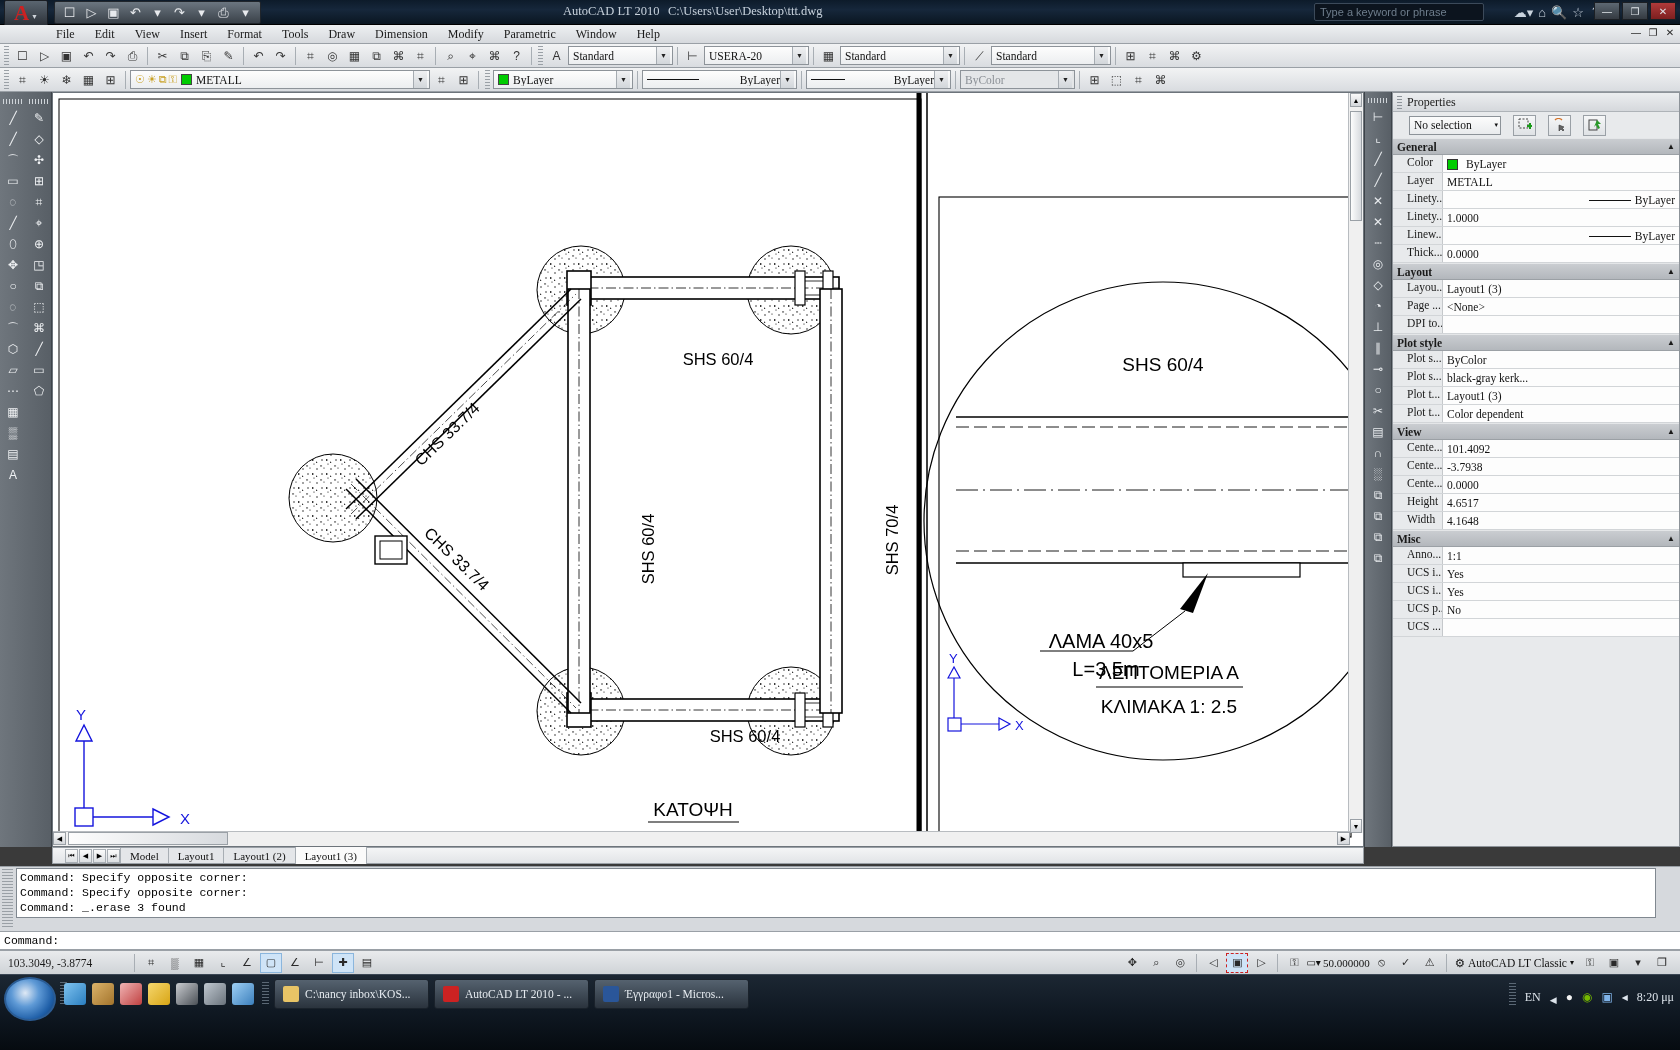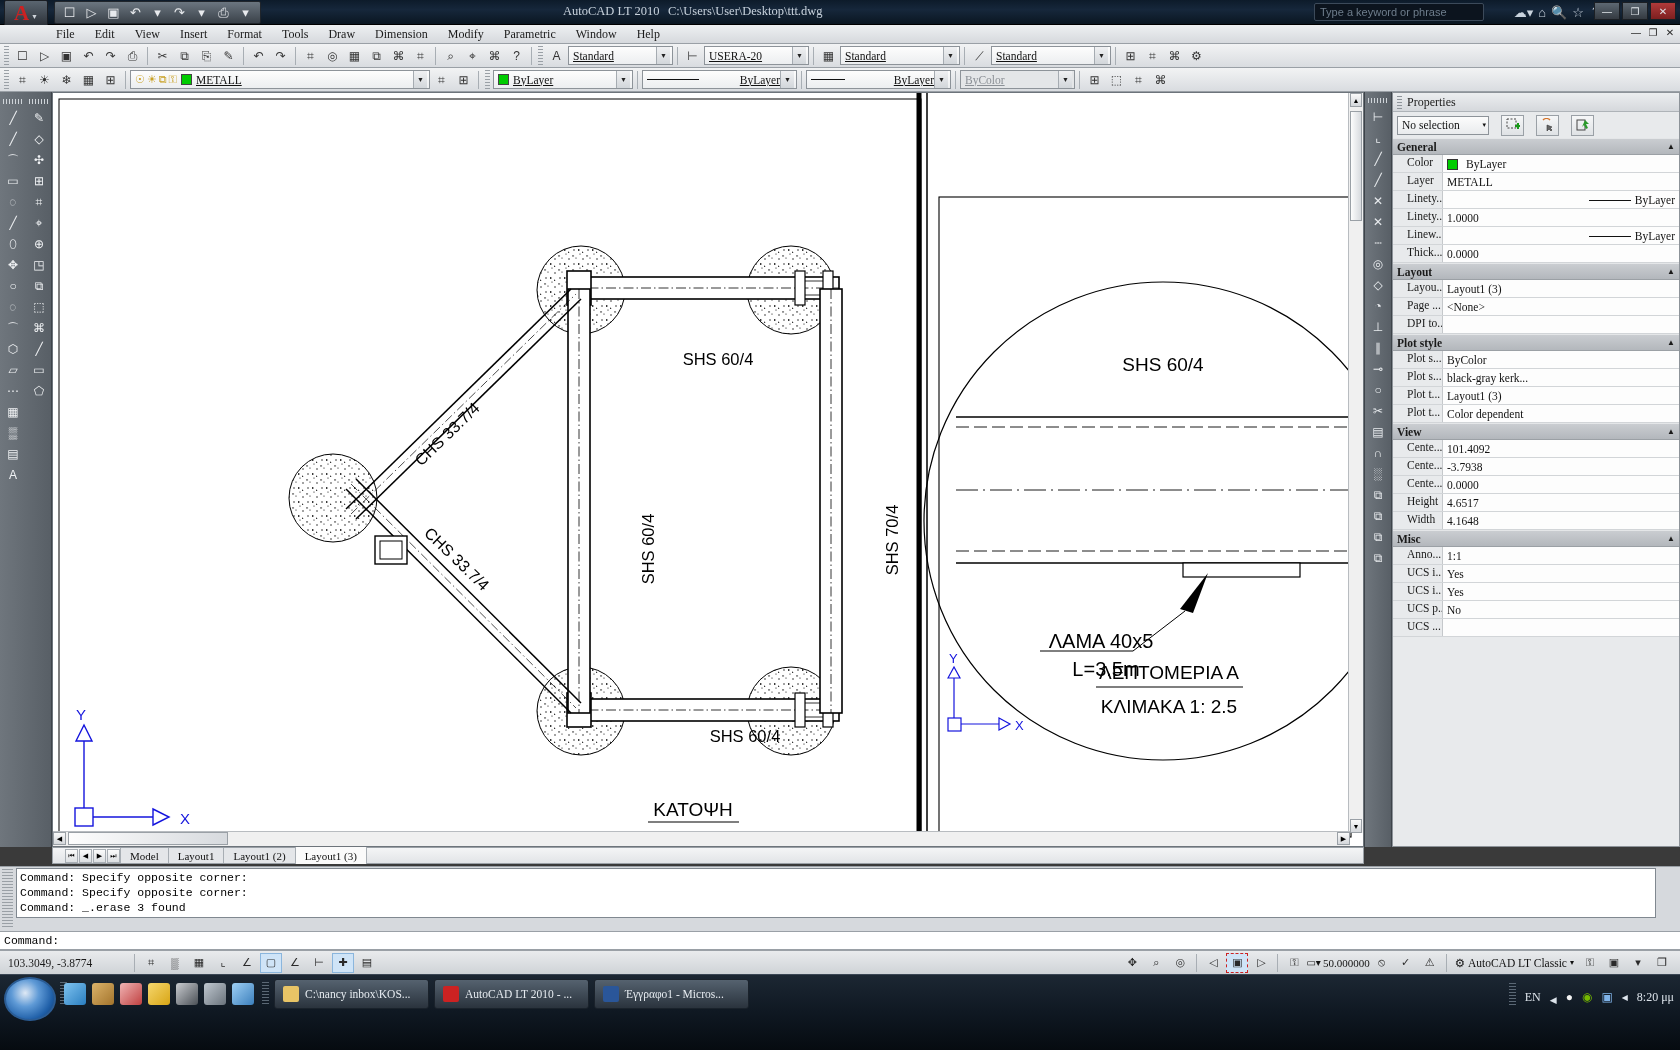--- a/index.html
+++ b/index.html
@@ -90,21 +90,21 @@
   .grip { width: 5px; height: 19px; background:
       repeating-linear-gradient(180deg,#9aa0a6 0 1px,transparent 1px 3px);
     margin: 0 2px; }
   .tsep { width: 1px; height: 18px; background: #a8aeb4; margin: 0 3px; }
   .combo {
     height: 19px; background: linear-gradient(180deg,#fdfdfd,#eceef0);
     border: 1px solid #8d9399; display: flex; align-items: center;
     font-size: 11.5px; color: #111; padding: 0 2px 0 4px; position: relative;
     font-family: "Liberation Serif", serif;
   }
-  .combo .cval { flex: 1; white-space: nowrap; overflow: hidden; text-decoration: underline; }
+  .combo .cval { flex: 1; white-space: nowrap; overflow: hidden; }
   .combo .carr {
     width: 14px; height: 17px; background: linear-gradient(180deg,#f0f1f3,#d2d6da);
     border-left: 1px solid #a5abb1; display: flex; align-items: center; justify-content: center;
     font-size: 7px; color: #222;
   }
   .combo.disabled { background: #e4e6e8; color: #8b9096; }
   .swatch { width: 11px; height: 11px; border: 1px solid #444; margin-right: 4px; }
   .ltline { width: 52px; height: 0; border-top: 1.5px solid #111; margin-right: 6px; }
   .ltline.thin { border-top-width: 1px; width: 34px; }
 
@@ -263,21 +263,21 @@
     height: 19px; background: linear-gradient(180deg,#eceef0,#d5d8dc);
     border-bottom: 1px solid #aeb3b8; display: flex; align-items: center;
     padding-left: 4px; font-size: 12px; color: #1a1a1a;
     font-family: "Liberation Serif", serif;
   }
   .props-title .pg {
     width: 5px; height: 13px; margin-right: 5px;
     background: repeating-linear-gradient(180deg,#8e949a 0 1px,transparent 1px 3px);
   }
   .props-top {
-    height: 26px; display: flex; align-items: center; gap: 12px; padding: 3px 4px; border-radius: 6px;
+    height: 26px; display: flex; align-items: center; gap: 12px; padding: 3px 16px; border-radius: 6px;
   }
   .sel-combo {
     width: 92px; height: 19px; background: linear-gradient(180deg,#fcfcfc,#e9ebed);
     border: 1px solid #8d9399; display: flex; align-items: center;
     padding: 0 2px 0 4px; font-size: 11.5px; color: #111;
     font-family: "Liberation Serif", serif;
   }
   .sel-combo .carr { margin-left: auto; font-size: 7px; }
   .pbtn {
     width: 23px; height: 21px; background: linear-gradient(180deg,#f6f7f8,#dfe2e5);

